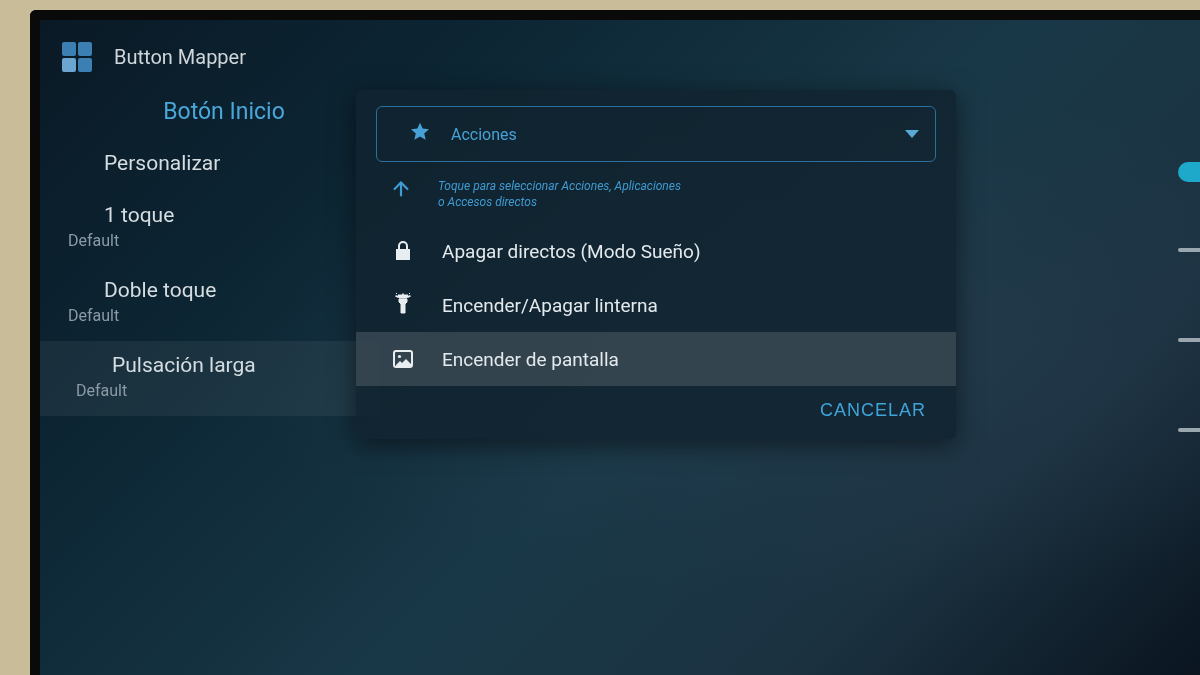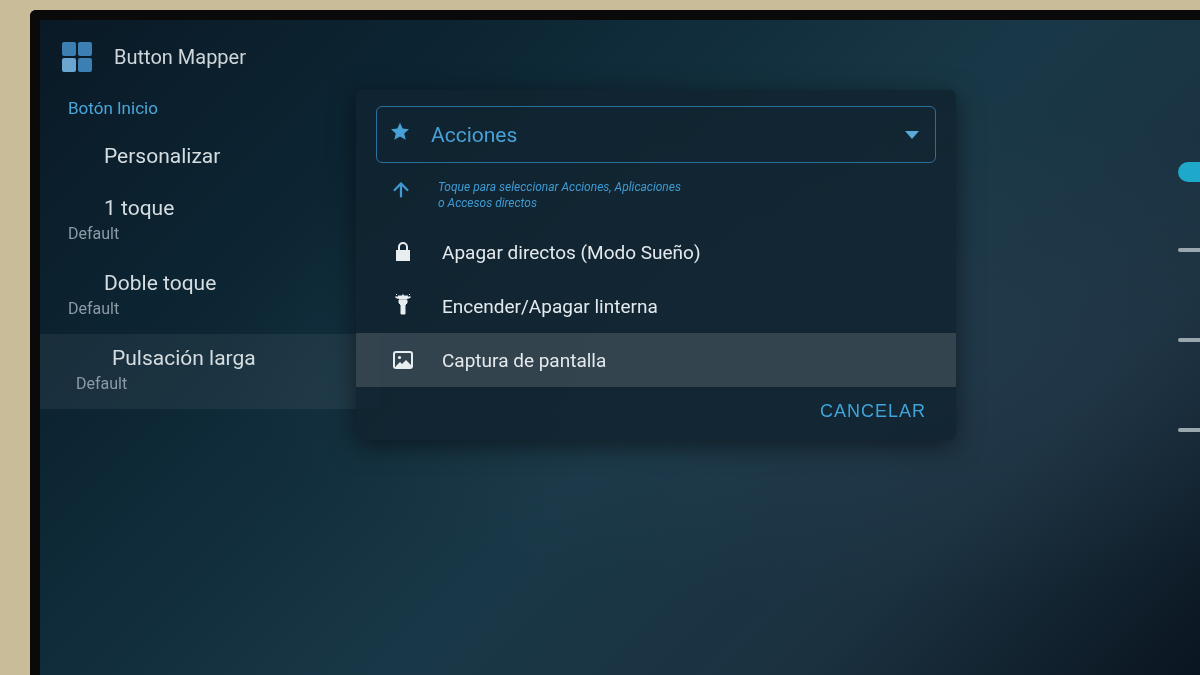--- a/index.html
+++ b/index.html
@@ -50,22 +50,23 @@
 
   .sidebar {
     position: absolute;
     left: 0;
     top: 72px;
     width: 340px;
     padding-left: 28px;
   }
   .side-link {
     color: #4aa7d9;
-    font-size: 17px;
+    font-size: 23px;
     padding: 6px 0 14px;
+    text-align: center;
   }
   .side-item {
     padding: 12px 0 16px;
     color: #d6dde1;
   }
   .side-item .main { font-size: 21px; margin-left: 36px; }
   .side-item .sub  { font-size: 16px; color: #8a9ba5; margin-top:4px; }
   .side-item.selected {
     background: rgba(255,255,255,0.06);
     margin-left: -28px;
@@ -93,26 +94,26 @@
     width: 600px;
     background: rgba(17,35,48,0.88);
     border-radius: 6px;
     padding: 16px 0 6px 0;
     box-shadow: 0 6px 26px rgba(0,0,0,0.5);
   }
   .dropdown {
     margin: 0 20px 10px 20px;
     border: 1.5px solid #2d6f9c;
     border-radius: 6px;
-    padding: 14px 12px;
+    padding: 14px 32px;
     display: flex;
     align-items: center;
     gap: 20px;
     color: #47a1d6;
-    font-size: 21px;
+    font-size: 16px;
     position: relative;
   }
   .dropdown .chev {
     position: absolute;
     right: 16px;
     top: 50%;
     transform: translateY(-50%);
     width: 0; height: 0;
     border-left: 7px solid transparent;
     border-right: 7px solid transparent;
@@ -246,21 +247,21 @@
       </div>
 
       <div class="action-row highlight">
         <span class="icon-box">
           <svg viewBox="0 0 24 24" fill="#e8edef">
               <rect x="3" y="4" width="18" height="16" rx="2" fill="none" stroke="#e8edef" stroke-width="2"></rect>
               <circle cx="8.5" cy="9.5" r="1.6"></circle>
               <path d="M21 18l-6-6-4 4-2-2-4 4v2h16v-2z"></path>
             </svg>
         </span>
-        <span>Captura de pantalla</span>
+        <span>Encender de pantalla</span>
       </div>
 
 
       <div class="dialog-footer">
         <button class="cancel-btn">CANCELAR</button>
       </div>
     </div>
 
   </div>
 </div>

